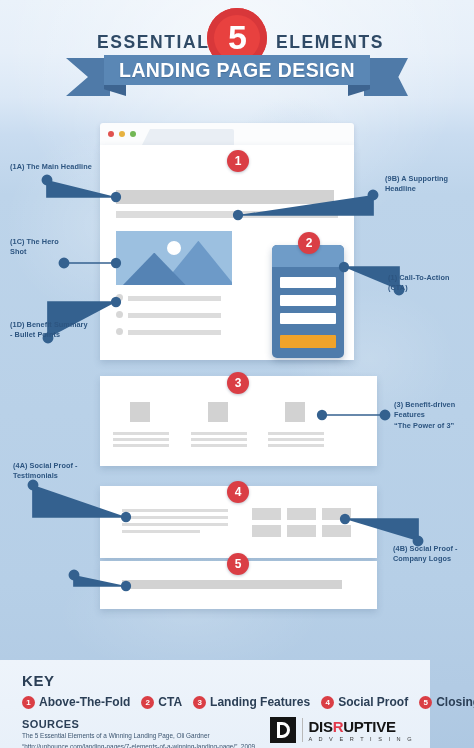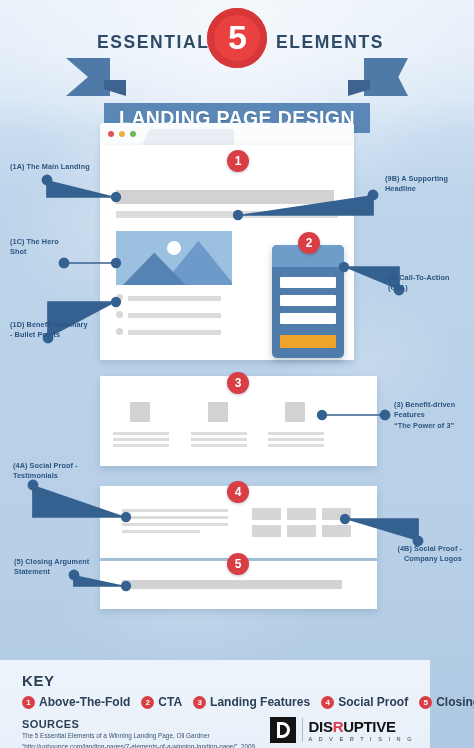--- a/index.html
+++ b/index.html
@@ -59,21 +59,21 @@
   .ribbon-tail.r { left: 364px; clip-path: polygon(0 0, 100% 0, 78% 50%, 100% 100%, 0 100%); }
   .ribbon-fold {
     position: absolute; top: 80px; width: 22px; height: 16px;
     background: #3d6490;
   }
   .ribbon-fold.l { left: 104px; clip-path: polygon(0 0, 100% 0, 100% 100%, 0 58%); }
   .ribbon-fold.r { left: 348px; clip-path: polygon(0 0, 100% 0, 100% 58%, 0 100%); }
   .ribbon-main {
     position: absolute; left: 104px; top: 55px; width: 266px; height: 30px;
     background: #5a87b5;
-    display: flex; align-items: center; justify-content: center; margin-top: 48px;
+    display: flex; align-items: center; justify-content: center;
   }
   .ribbon-main span {
     color: #fff; font-size: 19.5px; font-weight: bold; letter-spacing: .4px;
     text-shadow: 0 1px 1px rgba(30,60,95,.35);
   }
 
   
   .card {
     position: absolute; background: #fff;
     box-shadow: 0 3px 7px rgba(60,90,125,.20);
@@ -315,38 +315,36 @@
       <path d="M345 519 L418 519 L418 541"></path>
       <circle cx="345" cy="519" r="4.3"></circle>
         <circle cx="418" cy="541" r="4.6"></circle>
 
       <path d="M74 575 L74 586 L126 586"></path>
       <circle cx="74" cy="575" r="4.6"></circle>
         <circle cx="126" cy="586" r="4.3"></circle>
     </g>
   </svg>
 
-  <div class="lbl" style="left:10px; top:162px; width:110px; white-space:pre-line;">(1A) The Main Landing</div>
+  <div class="lbl" style="left:10px; top:162px; width:110px; white-space:pre-line;">(1A) The Main Headline</div>
   <div class="lbl r" style="left:385px; top:174px; width:86px; white-space:pre-line;">(9B) A Supporting
 Headline</div>
   <div class="lbl" style="left:10px; top:237px; width:74px; white-space:pre-line;">(1C) The Hero
 Shot</div>
   <div class="lbl" style="left:10px; top:324px; width:106px; white-space:pre-line; top:320px;">(1D) Benefit Summary
 - Bullet Points</div>
   <div class="lbl r" style="left:388px; top:273px; width:86px; white-space:pre-line;">(1) Call-To-Action
 (CTA)</div>
   <div class="lbl r" style="left:394px; top:400px; width:80px; white-space:pre-line;">(3) Benefit-driven
 Features
 “The Power of 3”</div>
   <div class="lbl" style="left:13px; top:461px; width:100px; white-space:pre-line;">(4A) Social Proof -
 Testimonials</div>
-  <div class="lbl r" style="left:382px; top:544px; width:80px; white-space:pre-line;text-align:right;">(4B) Social Proof -
+  <div class="lbl r" style="left:393px; top:544px; width:80px; white-space:pre-line;">(4B) Social Proof -
 Company Logos</div>
-  <div class="lbl" style="left:14px; top:557px; width:102px; white-space:pre-line;">(5) Closing Argument
-Statement</div>
 
   <div class="keypanel">
     <div class="ttl">KEY</div>
 
     <div class="keyrow">
       <div class="keyitem">
         <div class="kb">1</div>
         <div class="kl">Above-The-Fold</div>
       </div>
       <div class="keyitem">

